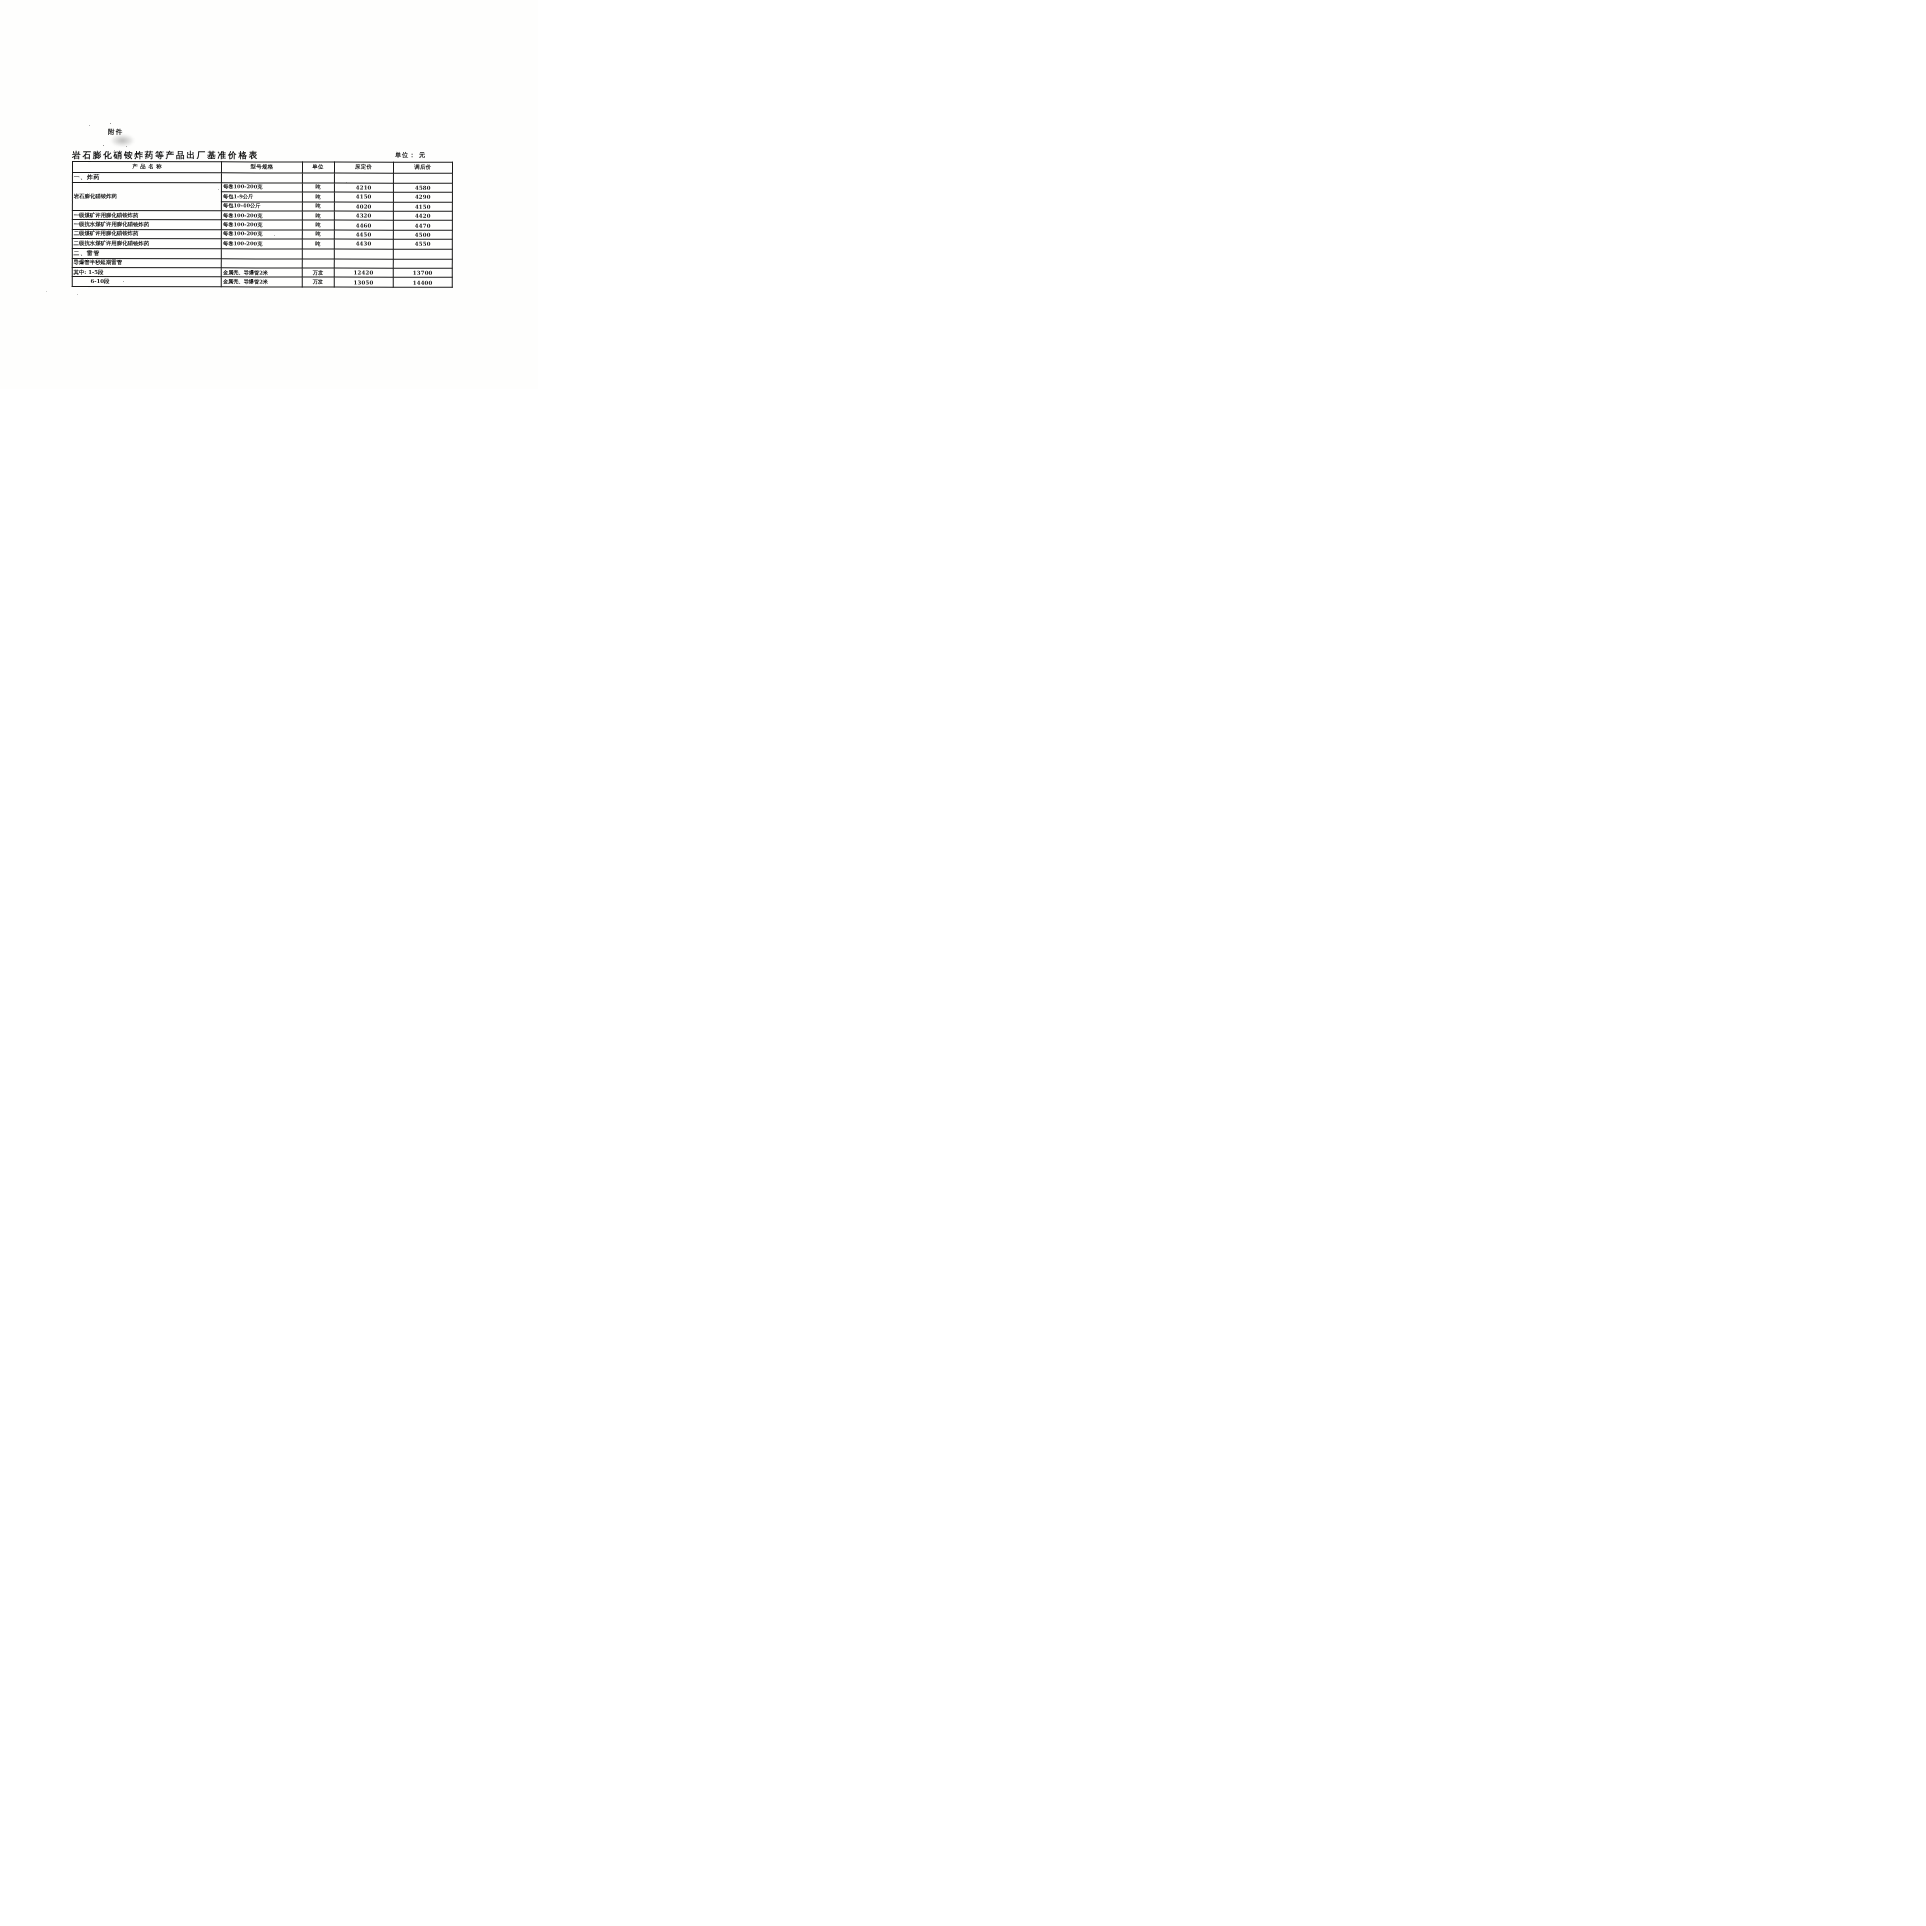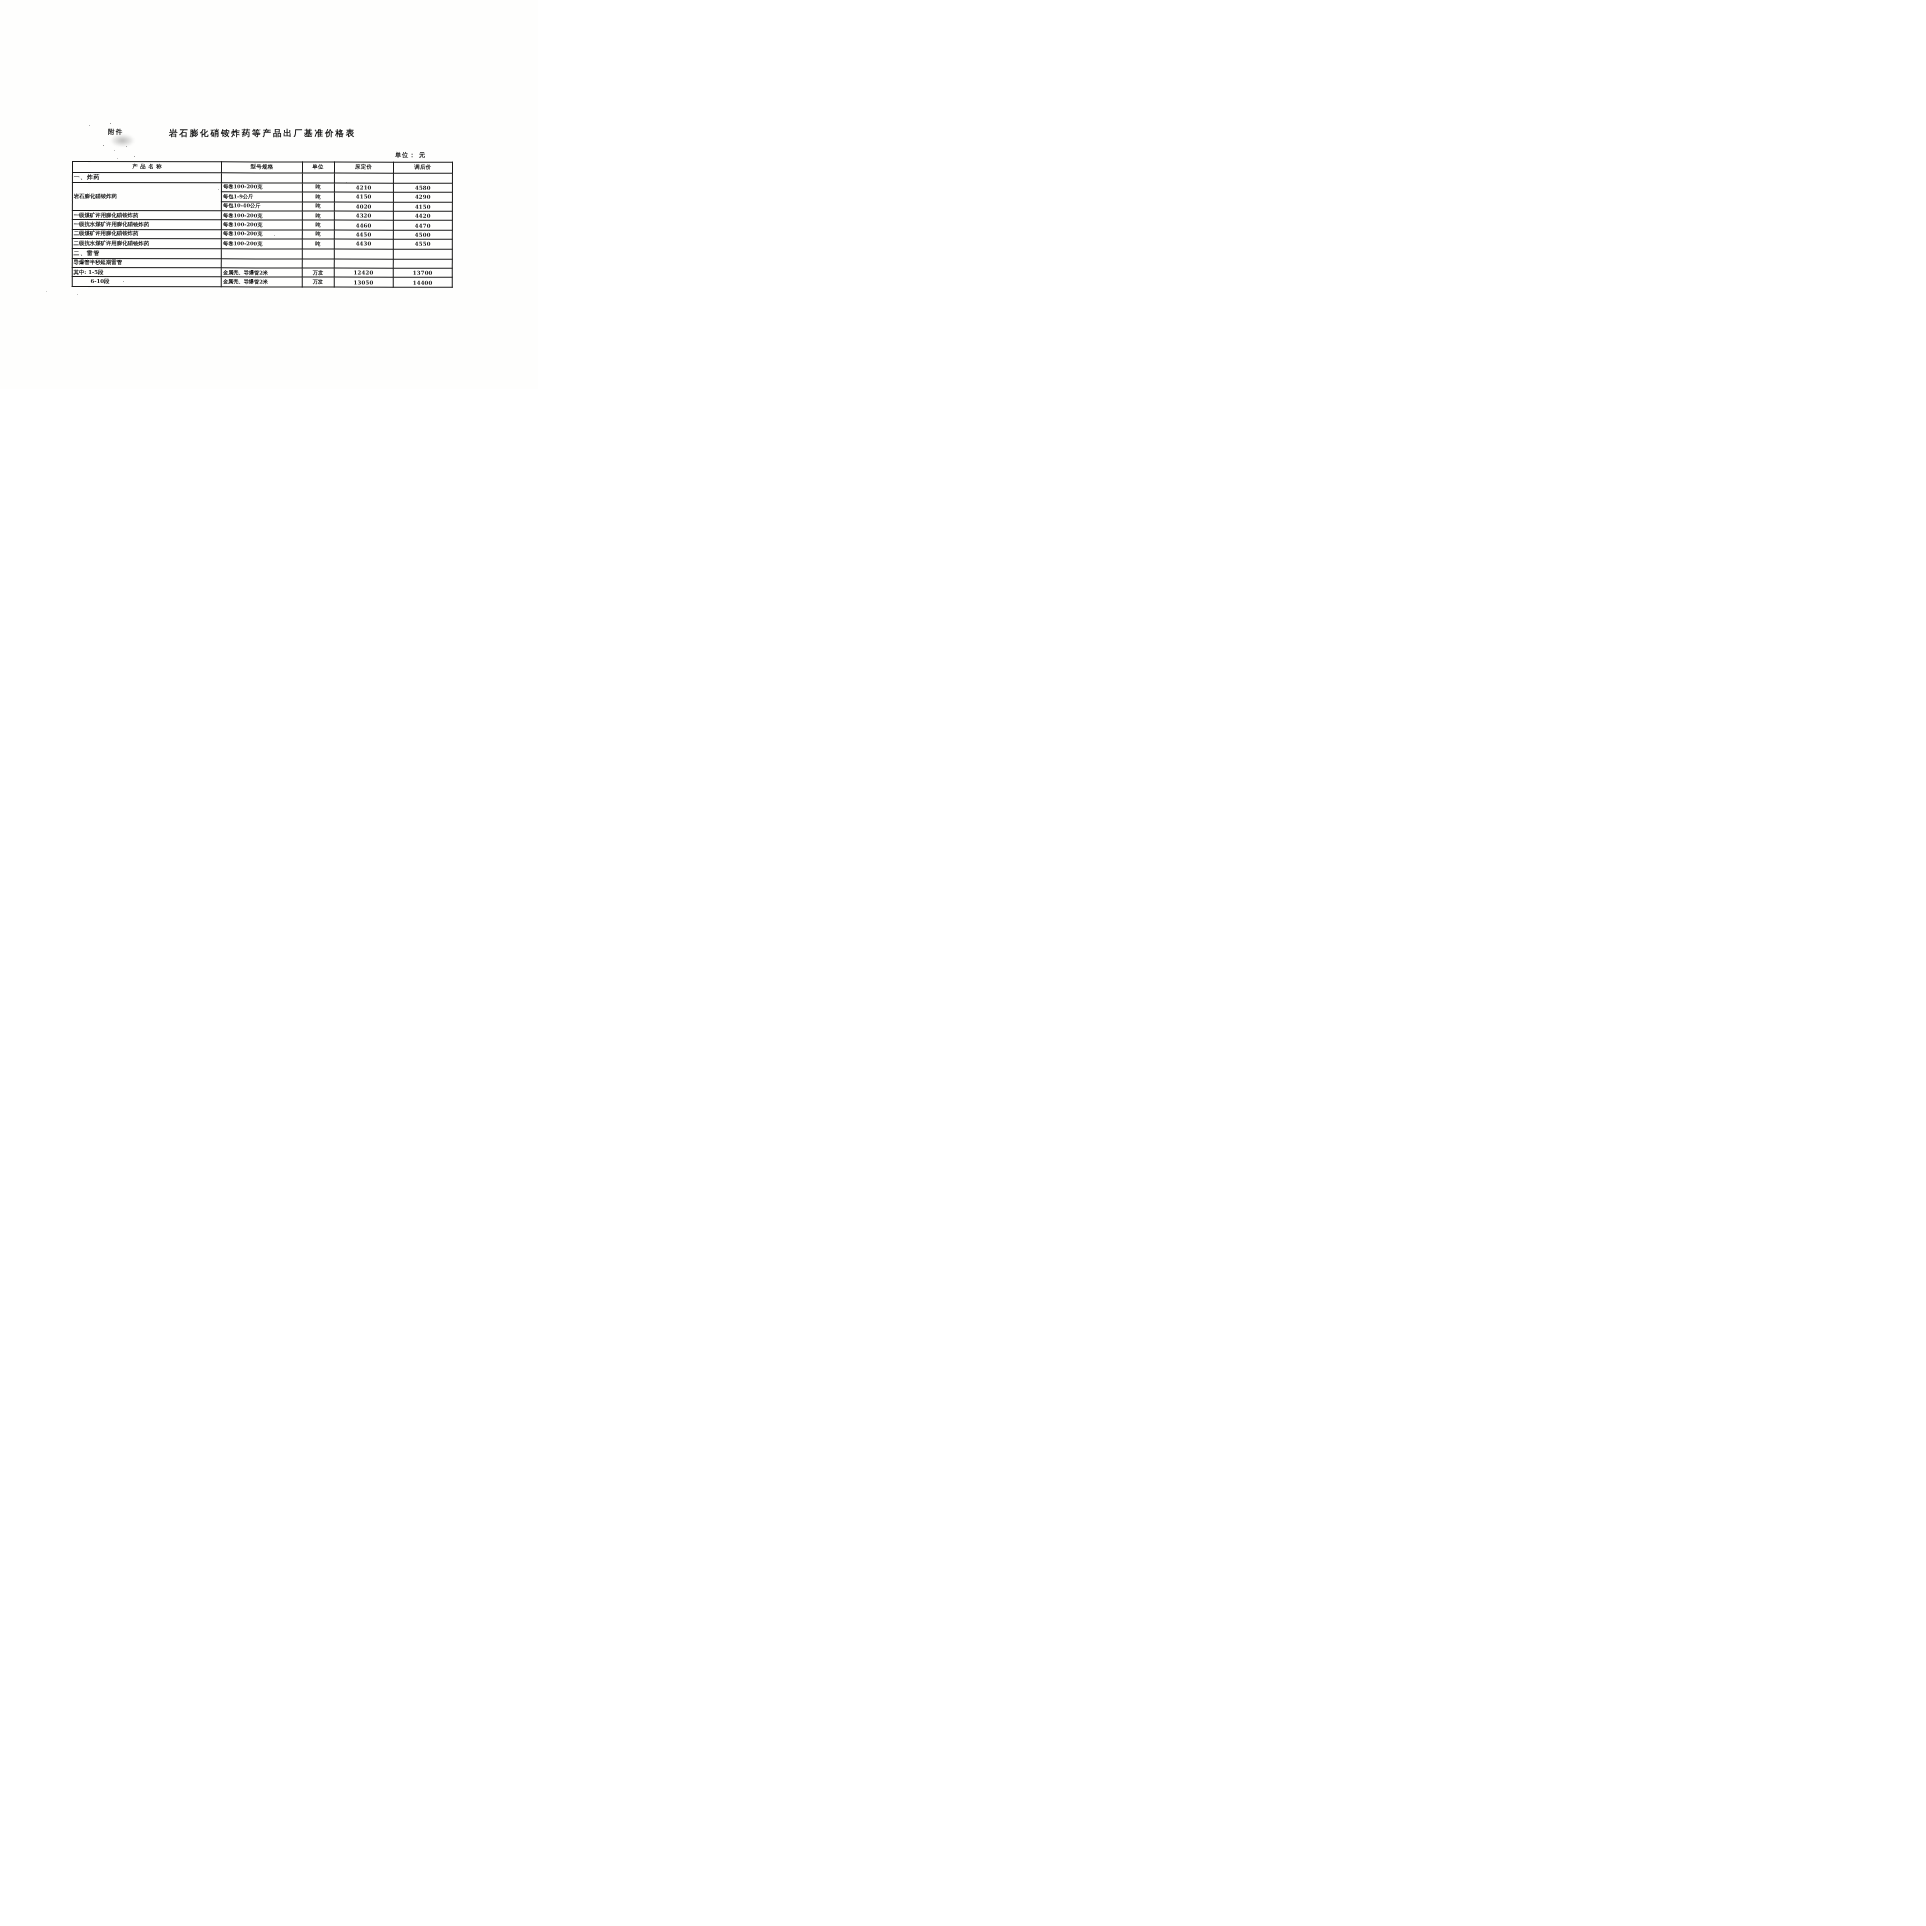--- a/index.html
+++ b/index.html
@@ -21,24 +21,24 @@
     top: 128px;
     font-size: 6.5px;
     font-weight: 700;
     letter-spacing: 1.2px;
     padding-left: 36px;
   }
 
   .doc-title {
     position: absolute;
     left: 72px;
-    top: 128px;
+    top: 150px;
     width: 381px;
     margin: 0;
-    text-align: center;
+    text-align: left;
     font-size: 8.5px;
     font-weight: 700;
     letter-spacing: 1.9px;
     white-space: nowrap;
   }
 
   .unit-note {
     position: absolute;
     left: 72px;
     top: 151px;

